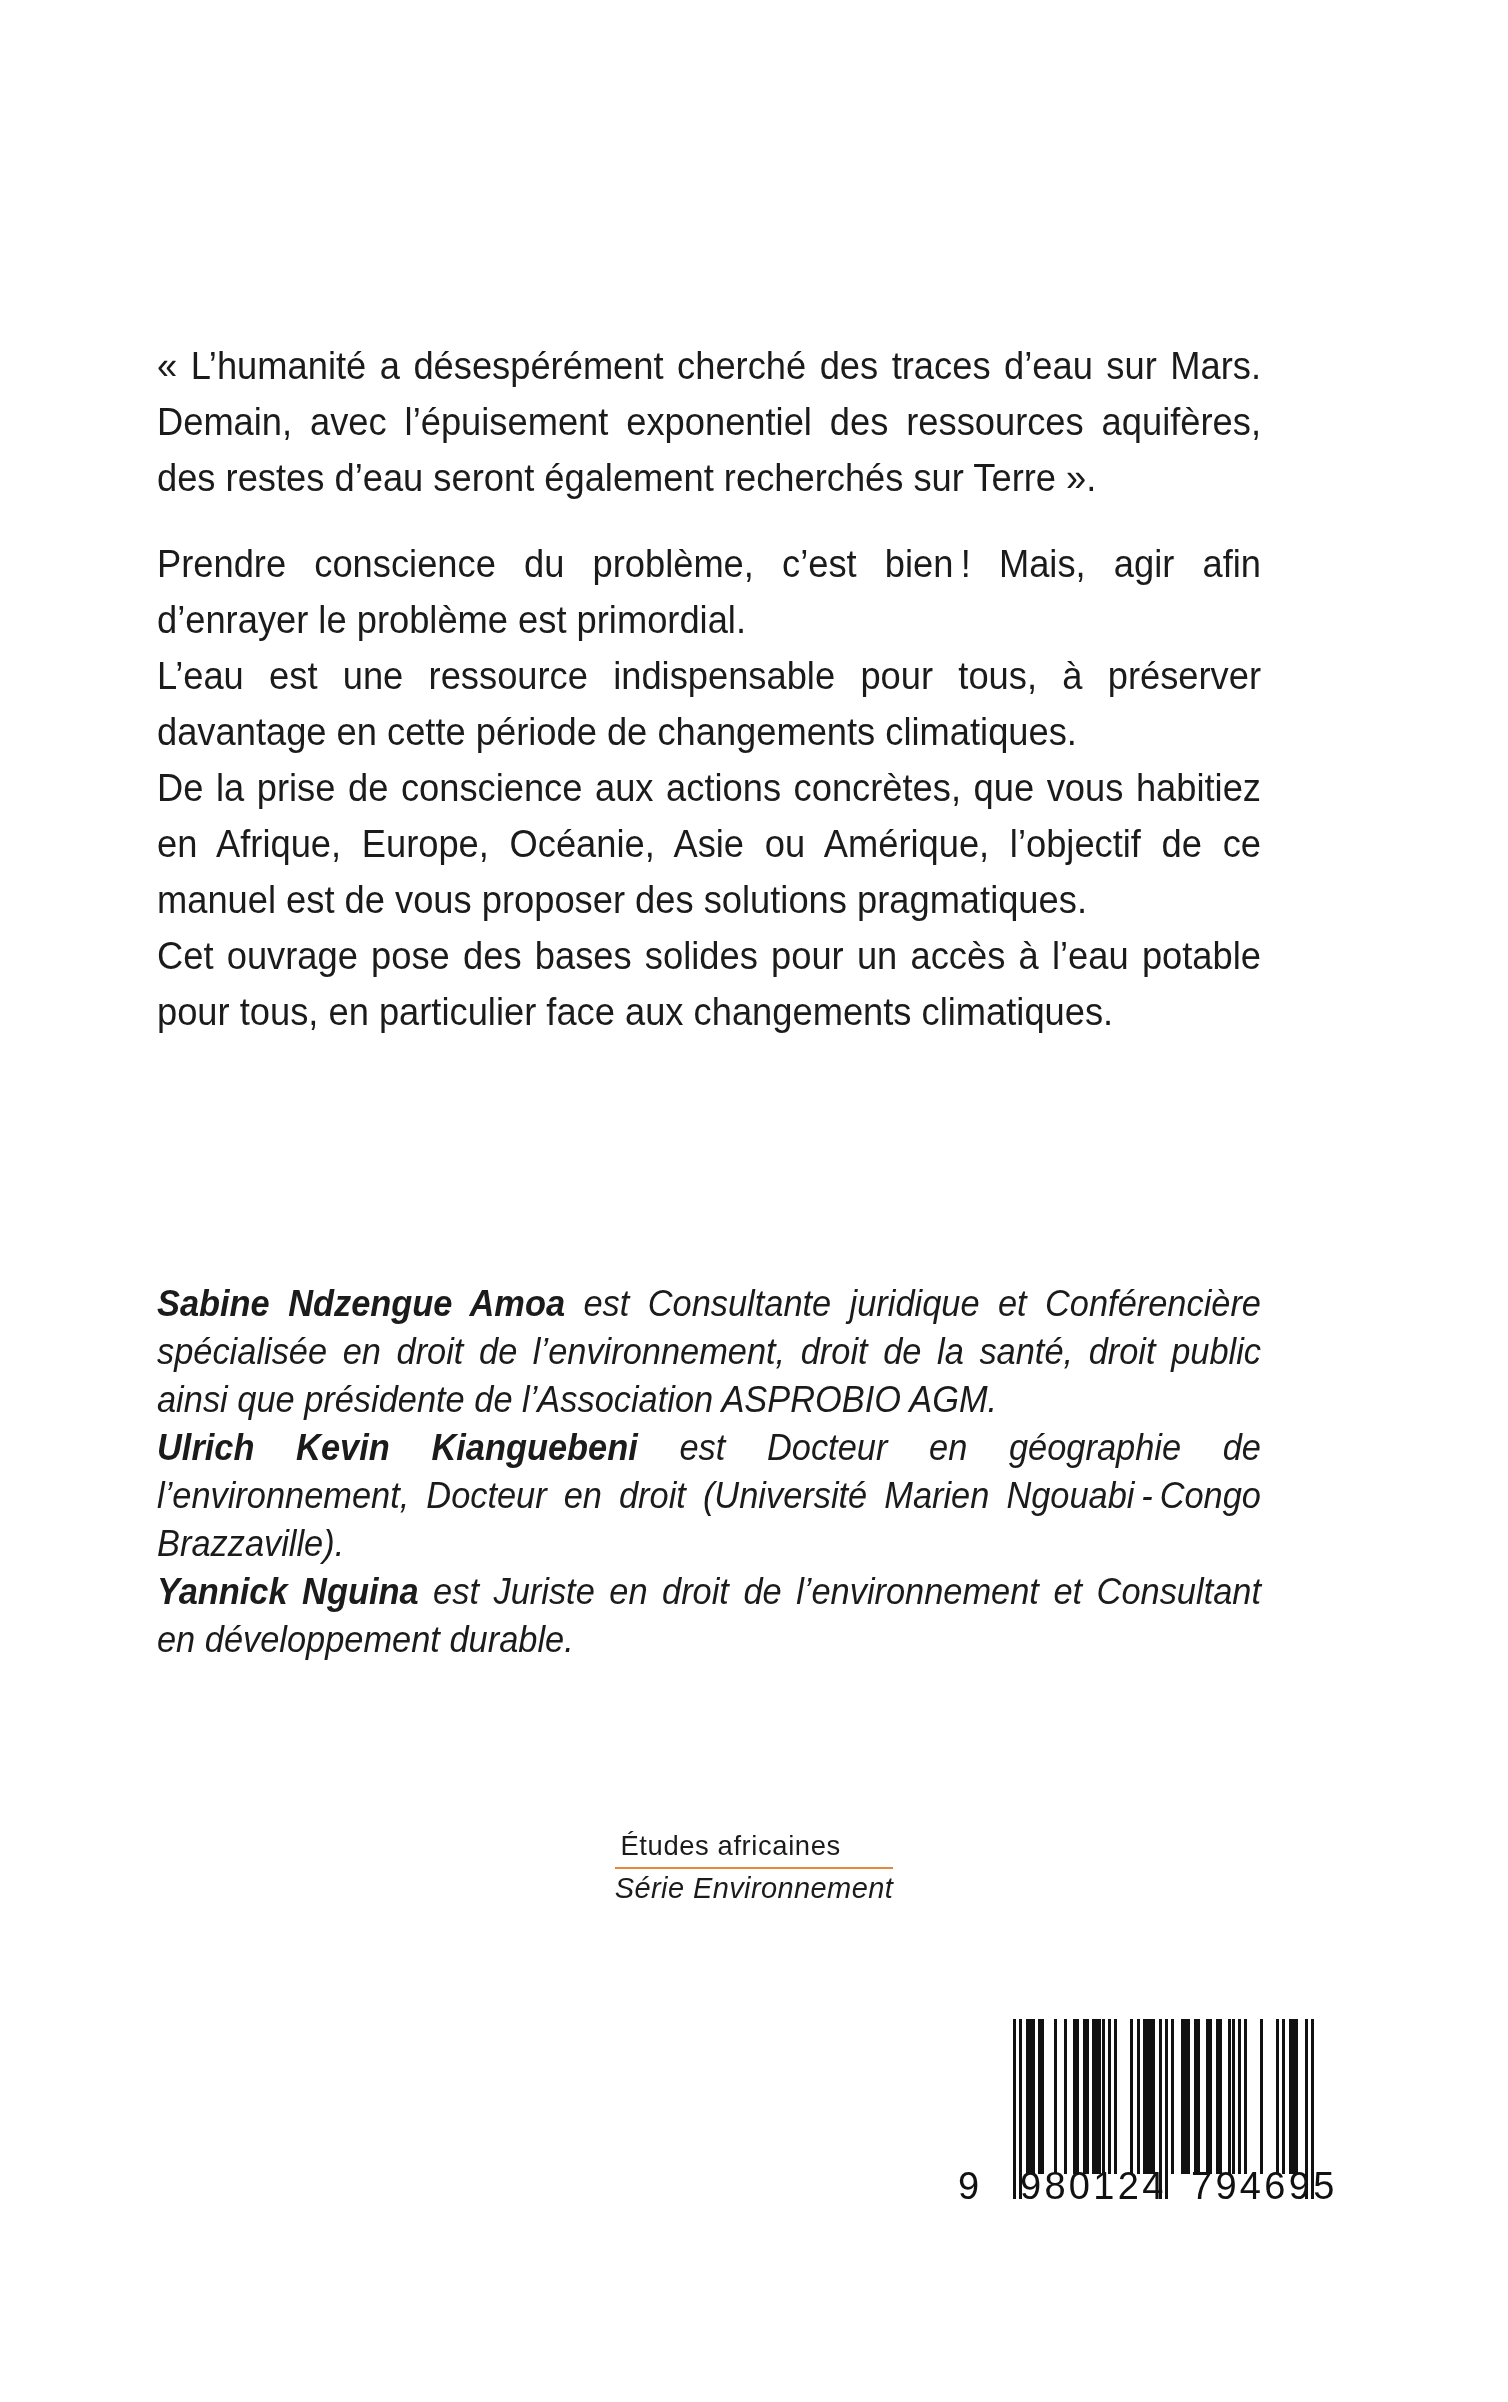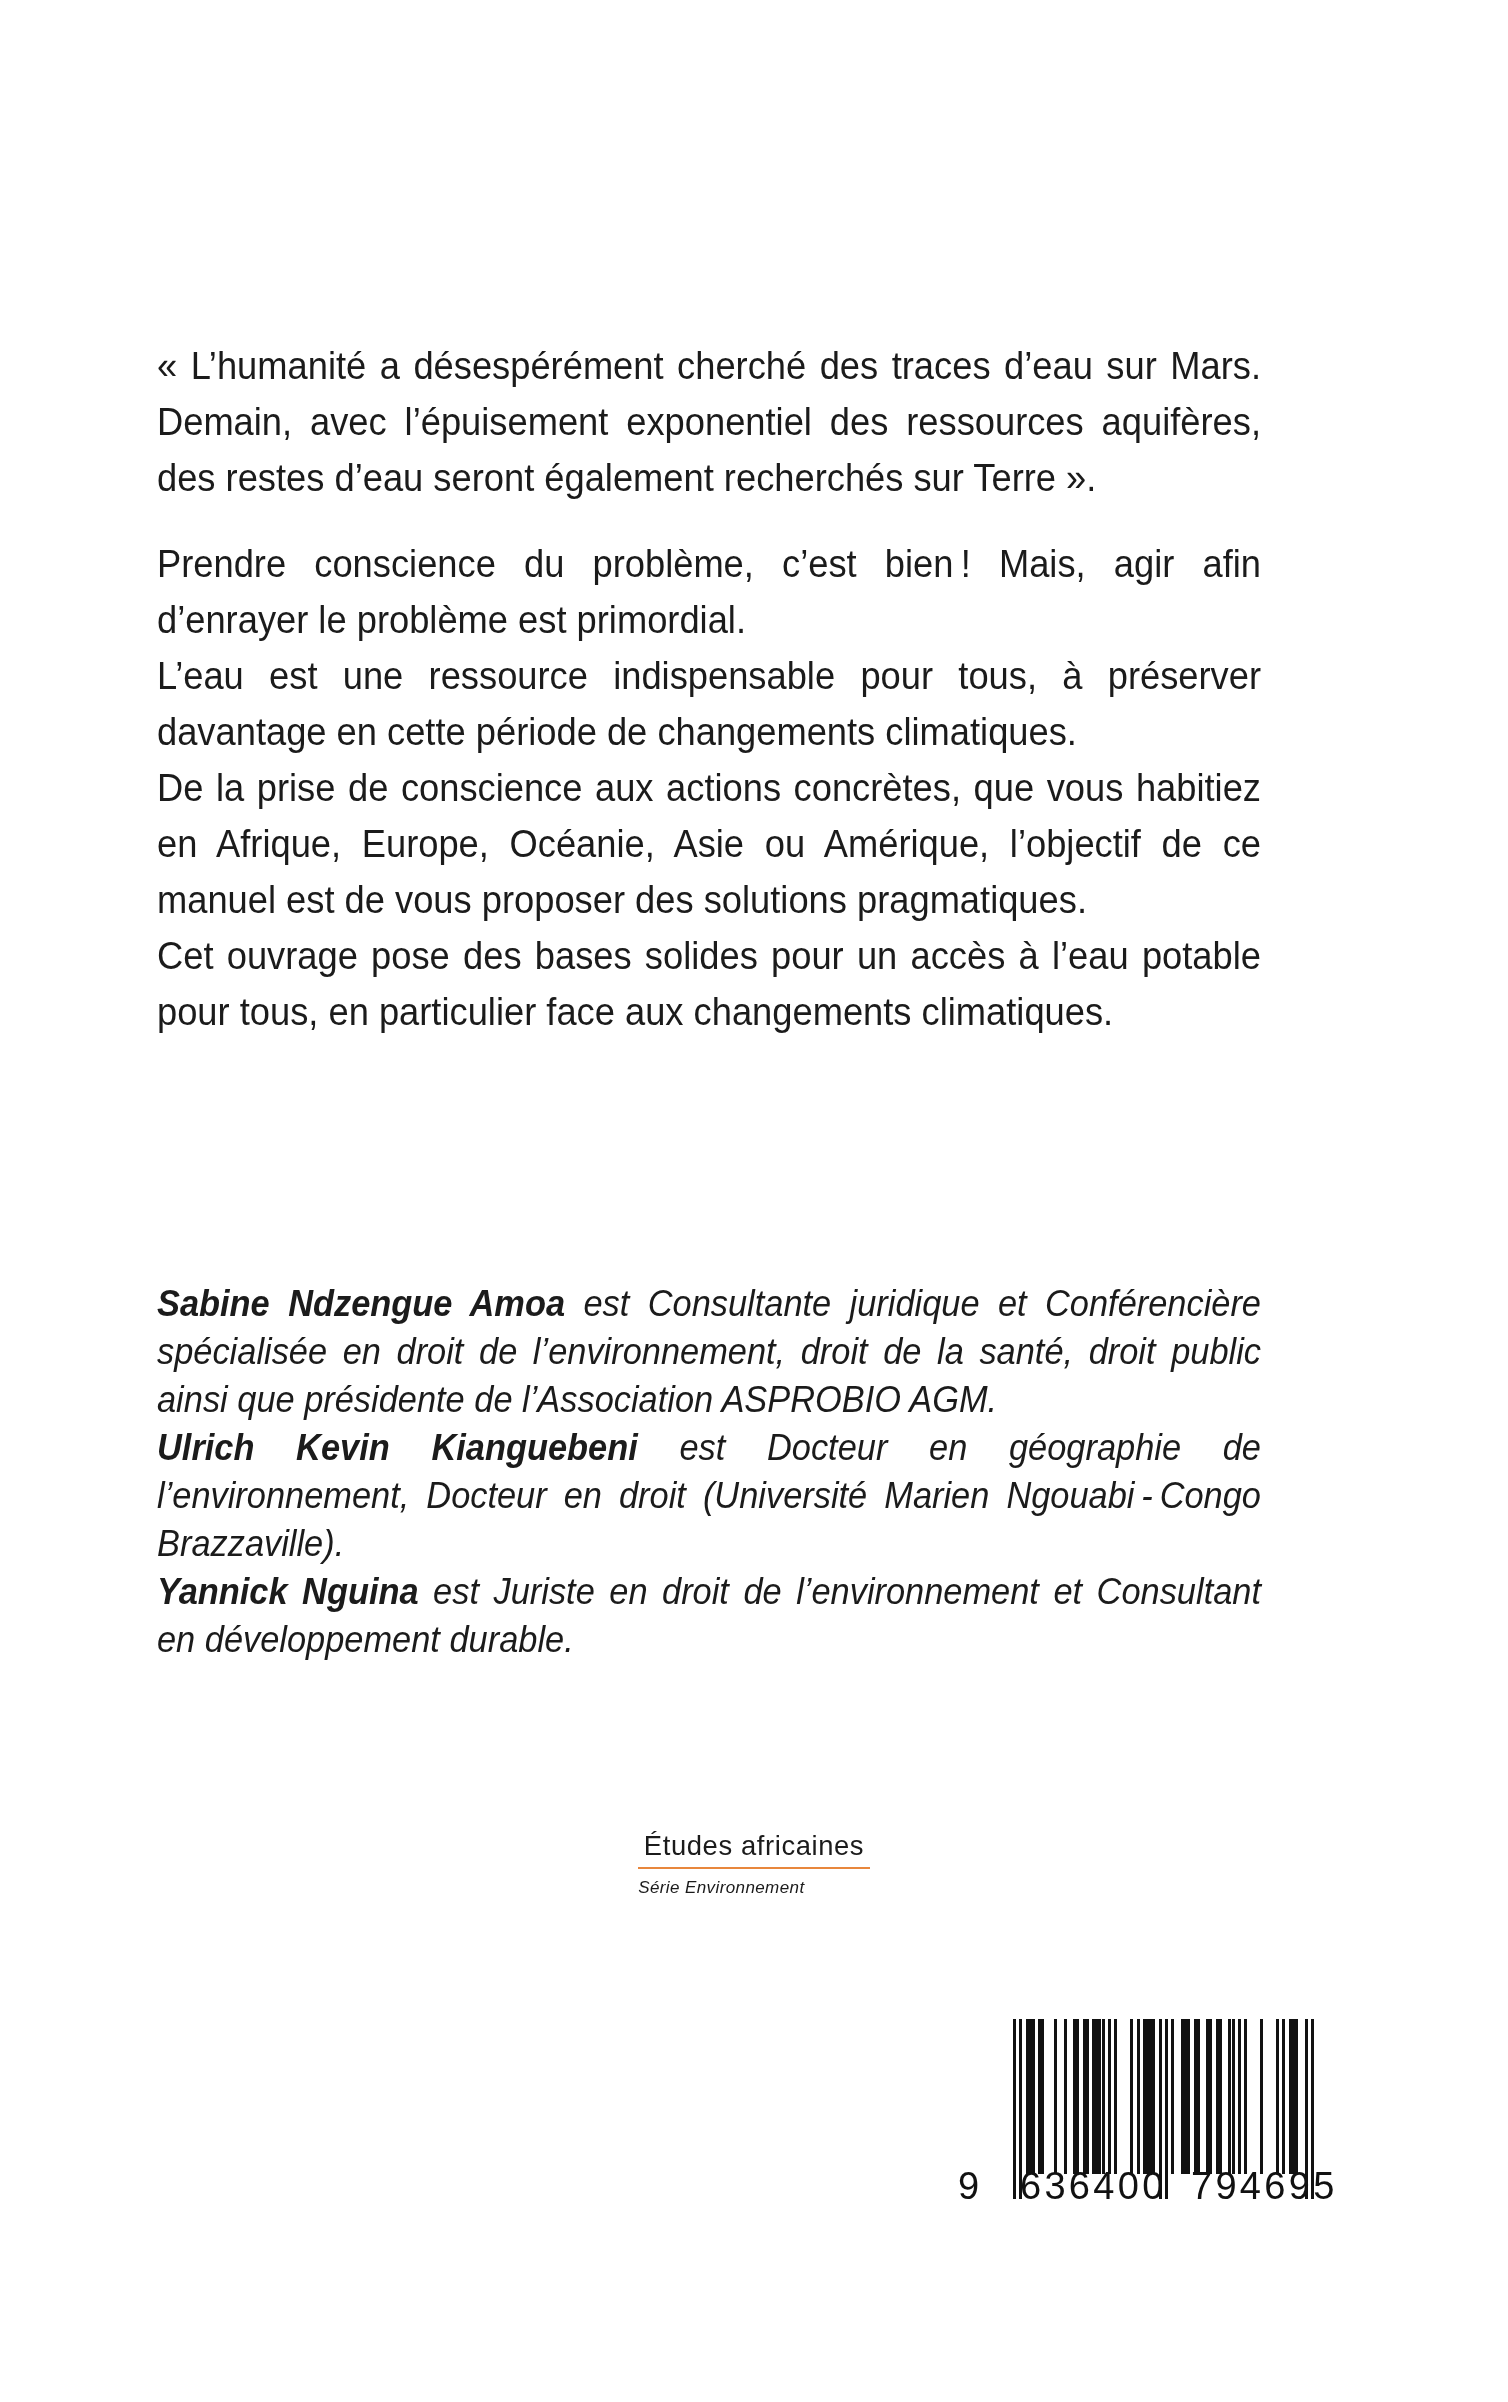--- a/index.html
+++ b/index.html
@@ -129,21 +129,21 @@
     height: 1.9px;
     background: #e8873c;
     width: 100%;
     margin: 0.9px 0 4.7px 0;
   }
 
   .collection-serie {
     font-family: "Liberation Sans", "DejaVu Sans", sans-serif;
     font-style: italic;
     font-weight: 300;
-    font-size: 17px;
+    font-size: 29px;
     line-height: 30px;
     letter-spacing: 0.4px;
     color: #1b1b1b;
   }
 
   
   .footer {
     position: absolute;
     left: 157px;
     top: 2077px;
@@ -293,19 +293,19 @@
         <div class="bar data" style="left: 318px; width: 3.2px;"></div>
         <div class="bar data" style="left: 324px; width: 3.2px;"></div>
         <div class="bar data" style="left: 331px; width: 3.2px;"></div>
         <div class="bar data" style="left: 334px; width: 3.2px;"></div>
         <div class="bar data" style="left: 337px; width: 3.2px;"></div>
         <div class="bar guard" style="left: 347px; width: 3.2px;"></div>
         <div class="bar guard" style="left: 353px; width: 3.2px;"></div>
       </div>
     <div class="barcode-digits">
       <span class="bc-d bc-left-digit">9</span>
-      <span class="bc-d bc-group-1">636400</span>
+      <span class="bc-d bc-group-1">980124</span>
       <span class="bc-d bc-group-2">794695</span>
     </div>
   </div>
 
 </div>
 
 
 </body></html>

